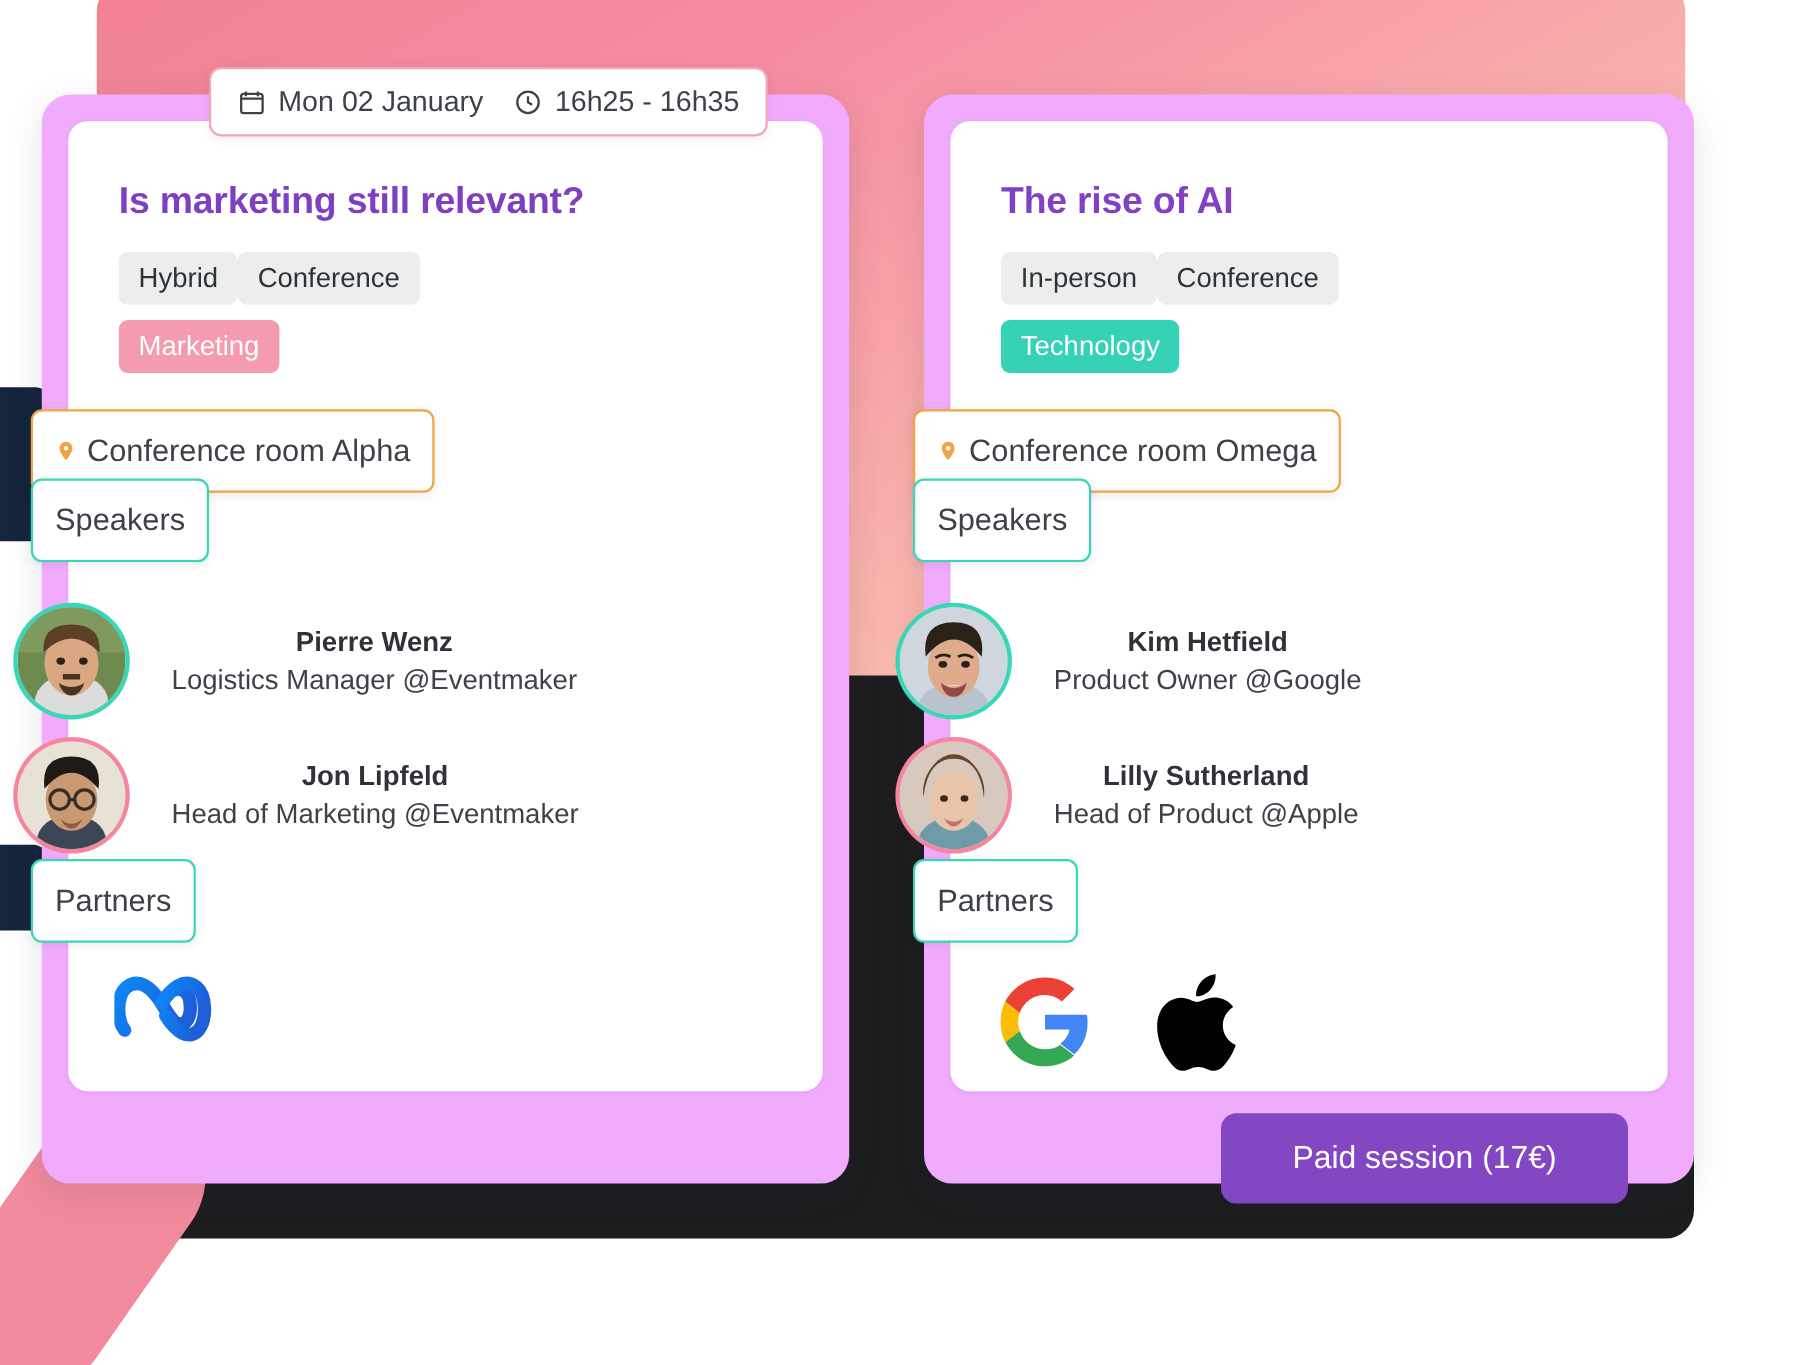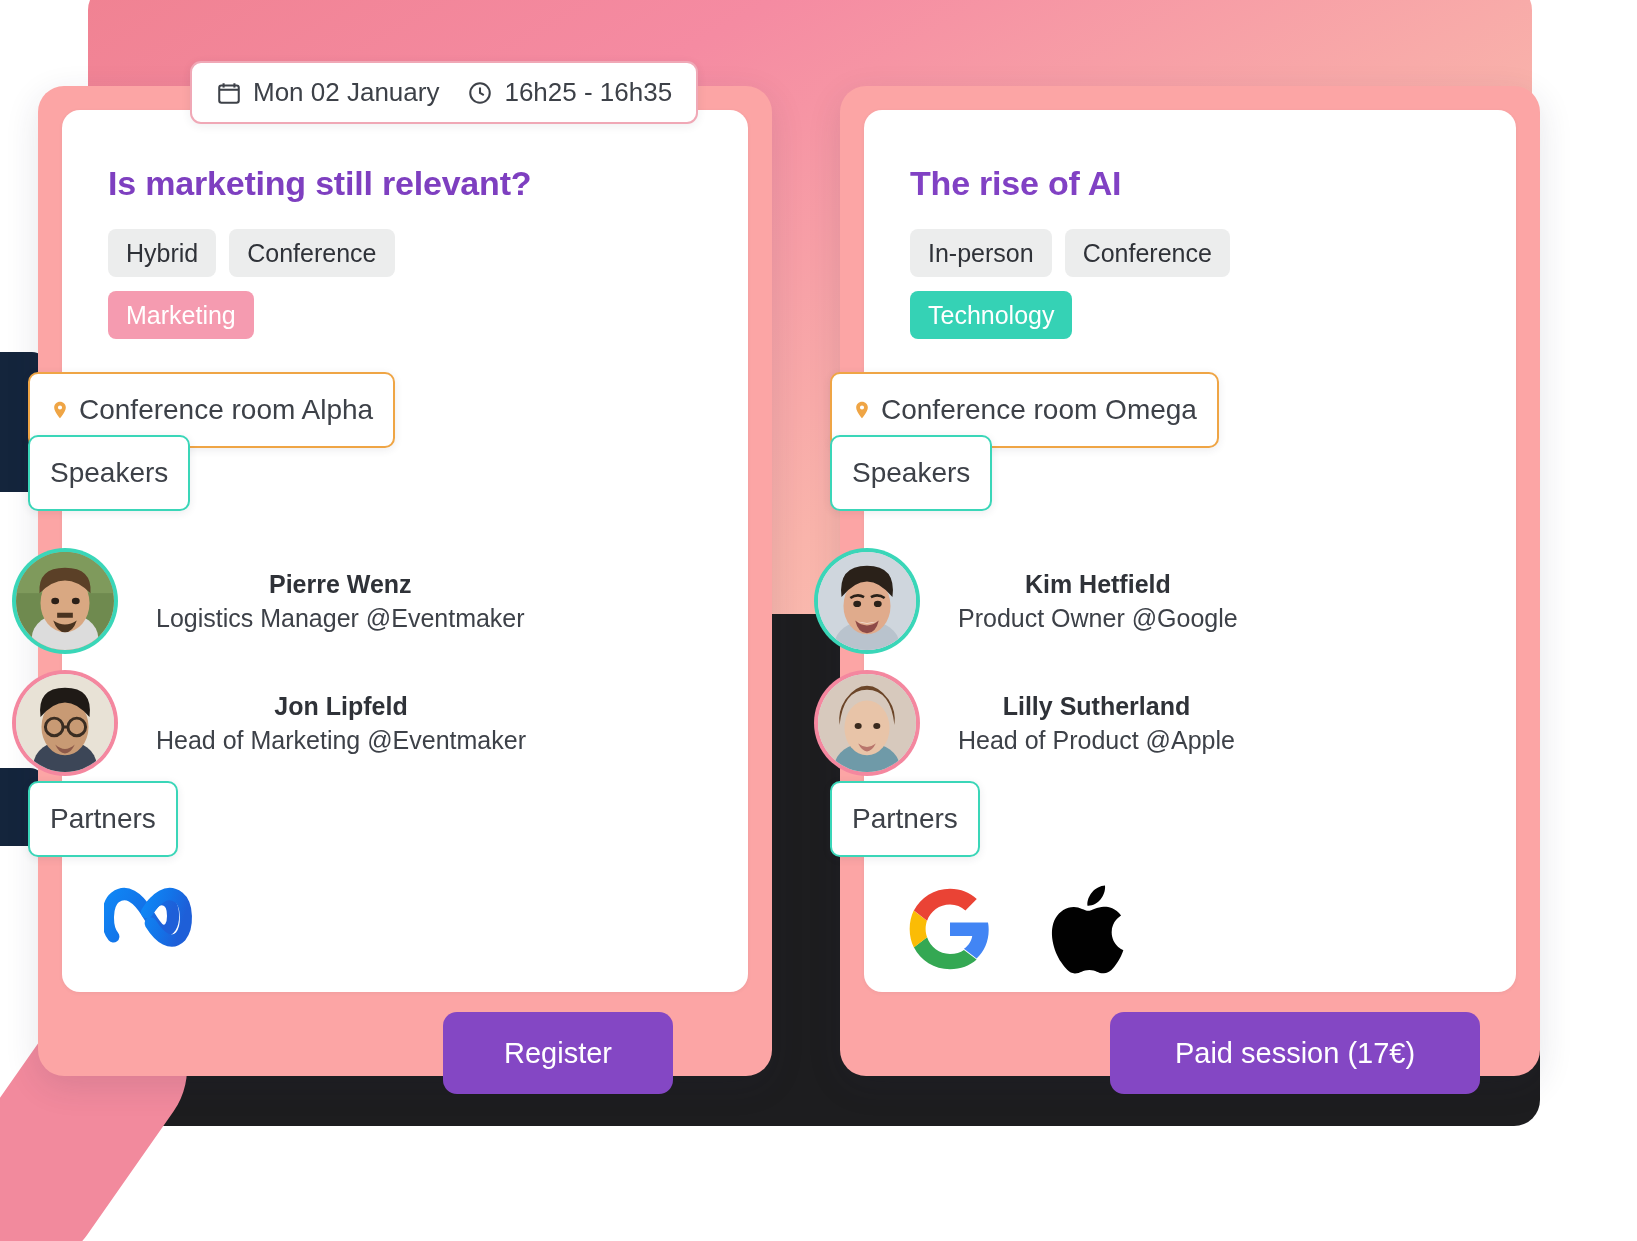--- a/index.html
+++ b/index.html
@@ -49,21 +49,21 @@
     width: 150px; height: 300px;
     background: #f28a9d;
     border-radius: 90px;
     transform: rotate(35deg);
     transform-origin: 50% 50%;
   }
 
   
   .card-frame {
     position: absolute;
-    background: #fca5a5;
+    background: #f0abfc;
     border-radius: 26px;
     box-shadow: 0 10px 34px rgba(40,45,70,.12);
   }
   #card-left  { left: 38px;  top: 86px; width: 734px; height: 990px; }
   #card-right { left: 840px; top: 86px; width: 700px; height: 990px; }
 
   .card-inner {
     position: absolute;
     left: 24px; top: 24px; right: 24px;
     height: 882px;
@@ -97,21 +97,21 @@
   .session-title {
     font-size: 34px;
     font-weight: bold;
     color: #7e3fc0;
     letter-spacing: -.2px;
     margin-bottom: 26px;
   }
   .session-title.alt { color: #8141c4; }
 
   
-  .tag-row { display: flex; flex-wrap: wrap; gap: 13px; margin-bottom: 14px; }
+  .tag-row { display: flex; flex-wrap: wrap; margin-bottom: 14px; }
   .tag {
     border-radius: 8px;
     padding: 9px 18px;
     font-size: 25px;
     line-height: 1.2;
     color: #2f3238;
     background: #eceded;
     white-space: nowrap;
   }
   .tag.pink  { background: #f59bb0; color: #ffffff; }
@@ -398,16 +398,15 @@
       </svg>
     </span>
     <span title="Apple">
       <svg width="88" height="104" viewBox="0 0 170 200" fill="#010101">
         <path d="M134.6 106.1c-.2-21.4 17.5-31.7 18.3-32.2-10-14.6-25.5-16.6-31-16.8-13.2-1.3-25.8 7.8-32.5 7.8-6.7 0-17-7.6-28-7.4-14.4.2-27.7 8.4-35.1 21.3-15 26-3.8 64.5 10.8 85.6 7.1 10.3 15.6 21.9 26.7 21.5 10.7-.4 14.8-6.9 27.7-6.9s16.6 6.9 28 6.7c11.6-.2 18.9-10.5 26-20.9 8.2-12 11.5-23.6 11.7-24.2-.3-.1-22.4-8.6-22.6-34.5z"></path>
         <path d="M112.9 43.1c5.9-7.2 9.9-17.1 8.8-27-8.5.3-18.8 5.7-24.9 12.8-5.5 6.3-10.3 16.4-9 26.1 9.5.7 19.2-4.8 25.1-11.9z"></path>
       </svg>
     </span>
   </div>
 
-  <button class="cta" id="cta-left">Register</button>
   <button class="cta" id="cta-right">Paid session (17€)</button>
 
 </div>
 
 </body></html>

